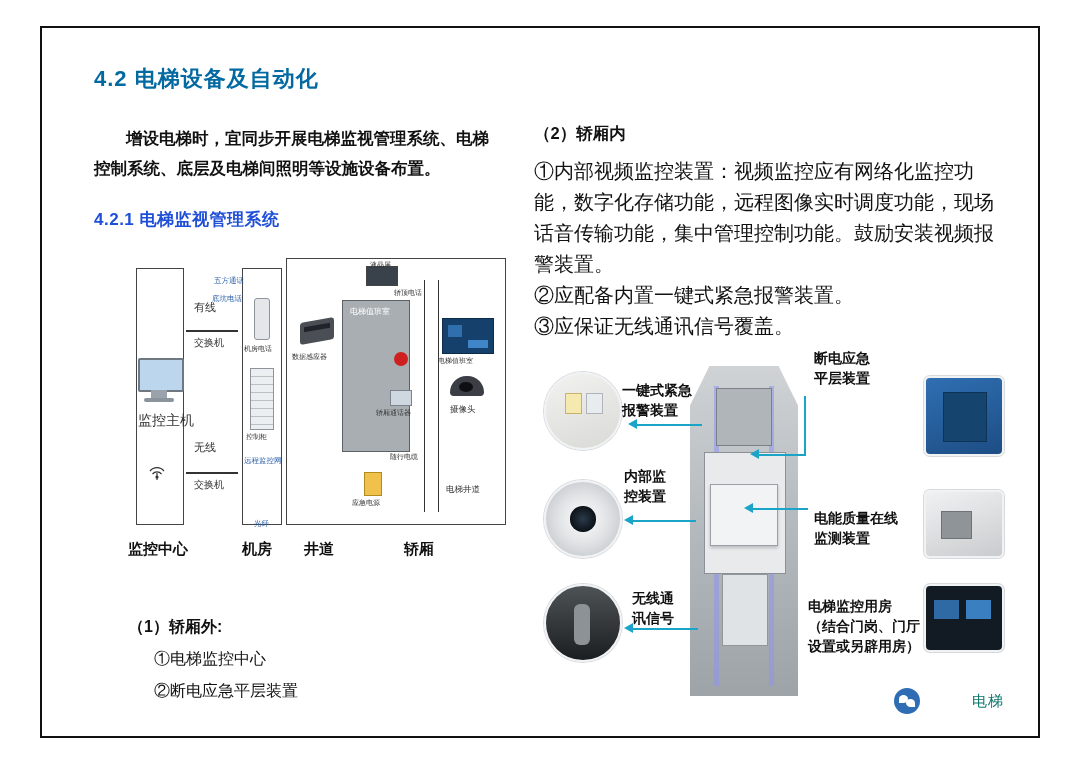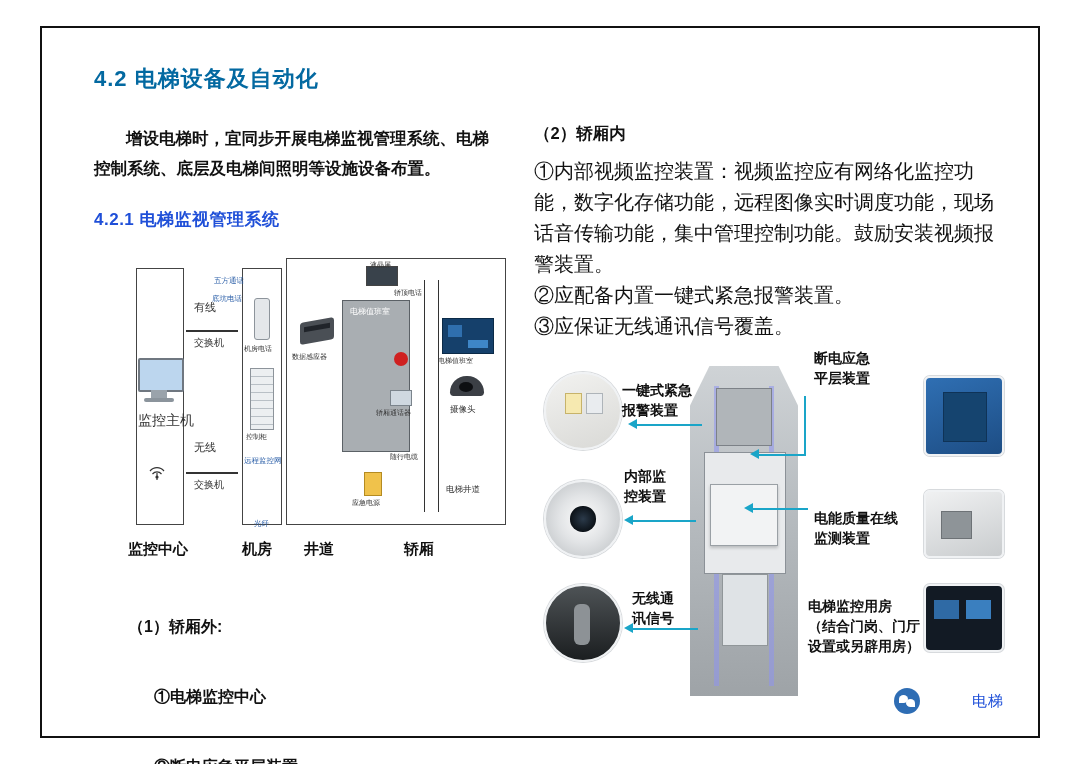--- a/index.html
+++ b/index.html
@@ -66,22 +66,21 @@
     left: 86px;
     top: 583px;
     width: 400px;
     font-size: 16px;
     font-weight: bold;
     color: #111;
     line-height: 32px;
   }
   .left-list .sub {
     padding-left: 26px;
-    font-weight: bold;
-    margin-top: 38px;
+    font-weight: normal;
   }
 
   
   .r-title {
     position: absolute;
     left: 492px;
     top: 95px;
     font-size: 16.5px;
     font-weight: bold;
     color: #111;
@@ -459,21 +458,21 @@
   .wm-icon::after {
     content: "";
     position: absolute;
     left: 12px; top: 11px;
     width: 9px; height: 8px;
     background: #fff;
     border-radius: 50% 50% 0 50%;
   }
   .wm-text {
     font-size: 15px;
-    color: #1d4ed8;
+    color: #0f766e;
     letter-spacing: 1px;
     margin-left: 44px;
   }
 </style>
 </head>
 <body>
 
 <div class="page">
 <div class="inner">
 

